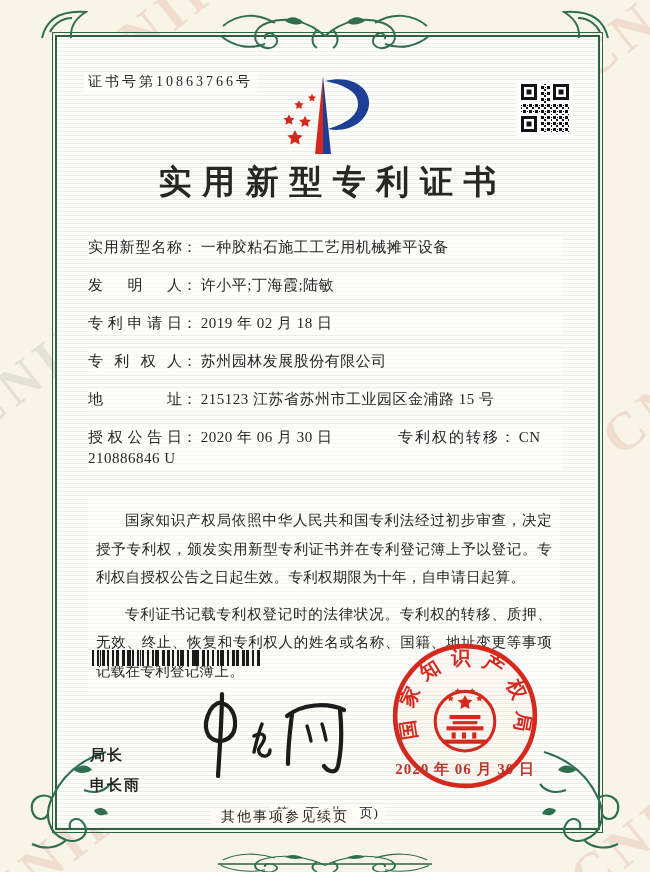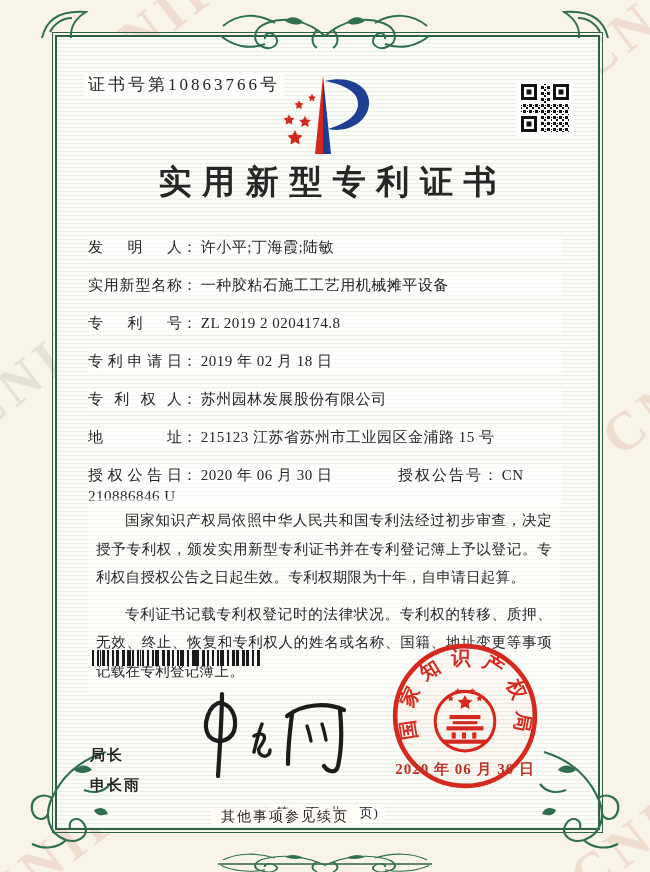--- a/index.html
+++ b/index.html
@@ -24,21 +24,21 @@
     outline:1px solid #2e6047;outline-offset:2px;
     background-color:#fcfdf8;
     background-image:repeating-linear-gradient(0deg,
       rgba(125,160,125,0.15) 0px,rgba(125,160,125,0.15) 1px,
       rgba(255,255,255,0) 1px,rgba(255,255,255,0) 4px);
   }
   
   .orn{position:absolute;}
   
   .cert-no{
-    position:absolute;left:84px;top:72px;font-size:17px;letter-spacing:3px;
+    position:absolute;left:84px;top:72px;font-size:14px;letter-spacing:3px;
     background:rgba(255,255,255,0.65);padding:1px 4px;
   }
   .qr{position:absolute;left:517px;top:80px;width:56px;height:56px;}
   .logo{position:absolute;left:281px;top:74px;width:100px;height:84px;}
   .title{
     position:absolute;left:55px;top:160px;width:545px;text-align:center;
     font-size:33px;font-weight:bold;letter-spacing:0.32em;text-indent:0.32em;
   }
   
   .fields{position:absolute;left:88px;top:237px;width:474px;font-size:15px;}
@@ -192,48 +192,44 @@
     <use href="#star" transform="translate(24,48) scale(0.62)"></use>
     <use href="#star" transform="translate(18,31) scale(0.48)"></use>
     <use href="#star" transform="translate(31,24) scale(0.42)"></use>
   </g>
 </svg>
 
 <div class="title">实用新型专利证书</div>
 
 <div class="fields">
   <div class="frow">
+    <span class="flabel">实用新型名称</span><span class="fcolon">：</span>
+    <span class="fvalue">一种胶粘石施工工艺用机械摊平设备</span>
+  </div>
+  <div class="frow">
     <span class="flabel">发明人</span><span class="fcolon">：</span>
     <span class="fvalue">许小平;丁海霞;陆敏</span>
-  </div>
-  <div class="frow">
-    <span class="flabel">实用新型名称</span><span class="fcolon">：</span>
-    <span class="fvalue">一种胶粘石施工工艺用机械摊平设备</span>
-  </div>
-  <div class="frow">
-    <span class="flabel">专利号</span><span class="fcolon">：</span>
-    <span class="fvalue">ZL 2019 2 0204174.8</span>
   </div>
   <div class="frow">
     <span class="flabel">专利申请日</span><span class="fcolon">：</span>
     <span class="fvalue">2019 年 02 月 18 日</span>
   </div>
   <div class="frow">
     <span class="flabel">专利权人</span><span class="fcolon">：</span>
     <span class="fvalue">苏州园林发展股份有限公司</span>
   </div>
   <div class="frow">
     <span class="flabel">地址</span><span class="fcolon">：</span>
     <span class="fvalue">215123 江苏省苏州市工业园区金浦路 15 号</span>
   </div>
   <div class="frow">
     <span class="flabel">授权公告日</span><span class="fcolon">：</span>
     <span class="fvalue">2020 年 06 月 30 日</span>
     <span class="grant-gap"></span>
-    <span style="letter-spacing:2px;">授权公告号</span><span class="fcolon">：</span>
+    <span style="letter-spacing:2px;">专利权的转移</span><span class="fcolon">：</span>
     <span class="fvalue">CN 210886846 U</span>
   </div>
 </div>
 
 <div class="paras">
   <p>国家知识产权局依照中华人民共和国专利法经过初步审查，决定授予专利权，颁发实用新型专利证书并在专利登记簿上予以登记。专利权自授权公告之日起生效。专利权期限为十年，自申请日起算。</p>
   <p>专利证书记载专利权登记时的法律状况。专利权的转移、质押、无效、终止、恢复和专利权人的姓名或名称、国籍、地址变更等事项记载在专利登记簿上。</p>
 </div>
 
 <div class="barcode"></div>

